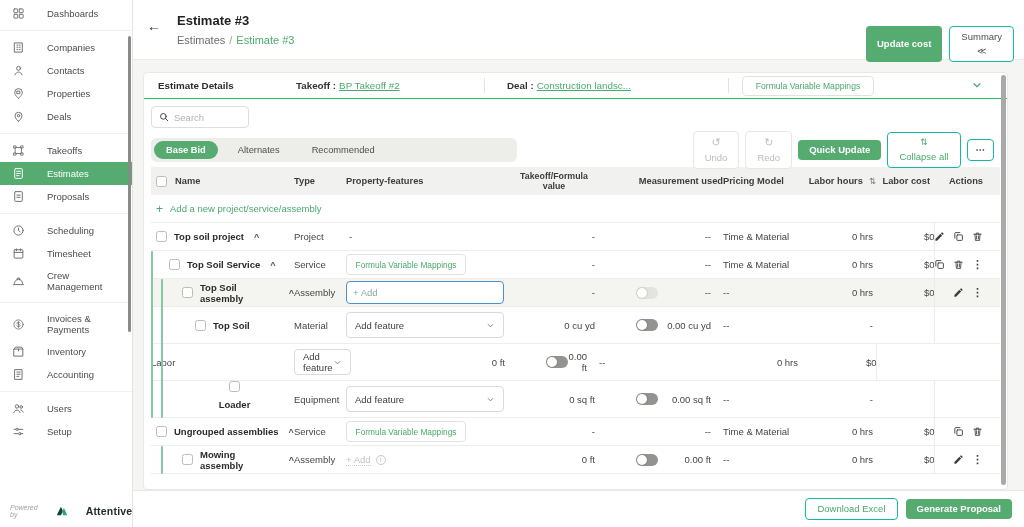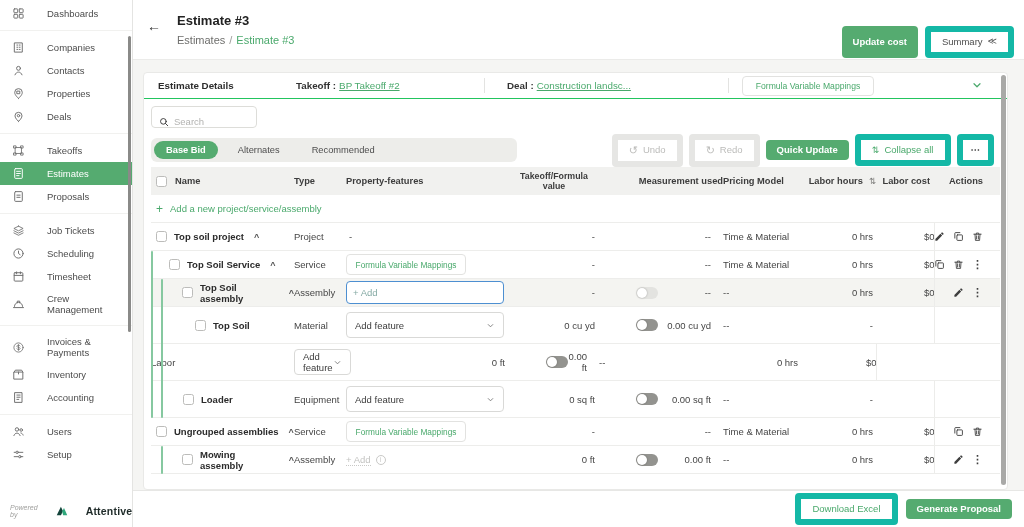--- a/index.html
+++ b/index.html
@@ -28,21 +28,21 @@
   .back { position:absolute; left:14px; top:18px; background:none; border:none; font-size:14px; color:#333; cursor:pointer; font-family:inherit; }
   .page-title { position:absolute; left:44px; top:13px; font-size:13px; font-weight:bold; color:#222; }
   .breadcrumb { position:absolute; left:44px; top:34px; font-size:11px; color:#6e6e6c; }
   .bc-root { cursor:pointer; }
   .bc-sep { margin:0 4px; color:#9b9b99; }
   .bc-cur { color:#4aa96c; }
   .topbar-actions { position:absolute; right:10px; top:26px; display:flex; gap:7px; }
 
   .btn { font-family:inherit; font-size:9.5px; padding:5px 11px; border-radius:4px; border:none; cursor:pointer; display:inline-flex; align-items:center; gap:5px; line-height:1; }
   .btn-green { background:#55ab70; color:#fff; font-weight:bold; }
-  .btn-outline { background:#fff; border:6px solid #14b8a6; color:#4e4e4e; }
+  .btn-outline { background:#fff; border:1px solid #14b8a6; color:#4e4e4e;flex-direction:column; }
   .btn-outline.disabled { color:#bcbcba; border-color:#e6e6e4; }
   .green-text { color:#4aa96c; }
   .chev-ll { font-size:9px; color:#555; }
   .gico { font-size:11px; }
   .cico { font-size:9px; }
   .more { padding:5px 8px; font-weight:bold; color:#3c3c3c; }
 
   
   .card { position:absolute; left:10px; top:72px; width:865px; height:418px; background:#fff; border:1px solid #e9e9e7; border-radius:4px; overflow:hidden; }
 
@@ -54,21 +54,21 @@
   .db-label { font-weight:bold; color:#333; }
   .db-link { color:#4aa96c; text-decoration:underline; cursor:pointer; margin-left:3px; }
   .db-div { position:absolute; top:5px; width:1px; height:15px; background:#e3e3e1; }
   .d1 { left:340px; } .d2 { left:584px; }
   .fvm-btn { background:#fff; border:1px solid #e2e2e0; border-radius:4px; color:#4aa96c; font-family:inherit; cursor:pointer; }
   .db-fvm { position:absolute; left:598px; top:3px; width:132px; height:20px; font-size:8.6px; }
   .db-chevron { position:absolute; right:24px; top:6px; width:12px; height:12px; color:#4aa96c; cursor:pointer; }
   .db-chevron svg { width:12px; height:12px; }
 
   .search-row { height:34px; padding:7px 0 0 7px; }
-  .search-box { width:106px; height:22px; border:1px solid #ddddd9; border-radius:4px; background:#fff; display:flex; align-items:flex-end; gap:5px; padding:0 7px; }
+  .search-box { width:98px; height:22px; border:1px solid #ddddd9; border-radius:4px; background:#fff; display:flex; align-items:center; gap:5px; padding:0 7px; }
   .search-ico { width:10px; height:10px; color:#333; display:flex; }
   .search-ico svg { width:10px; height:10px; }
   .search-box input { border:none; outline:none; width:80px; font-family:inherit; font-size:9.5px; color:#333; background:transparent; }
   .search-box input::placeholder { color:#b3b3b1; }
 
   .tabs-row { height:34px; display:flex; align-items:center; justify-content:space-between; padding:0 13px 0 7px; }
   .tabs { background:#ededea; border-radius:6px; padding:3px; display:flex; gap:8px; width:366px; }
   .tab { padding:4px 12px; border-radius:11px; color:#4e4e4e; font-size:9.3px; cursor:pointer; white-space:nowrap; }
   .tab.active { background:#55ab70; color:#fff; font-weight:bold; }
   .tr-actions { display:flex; gap:6px; align-items:center; }
@@ -214,30 +214,20 @@
                 <rect x="5" y="3" width="14" height="18" rx="1.5"></rect>
                 <path d="M9 9.5h6M9 13.5h6"></path>
               </svg>
             </span>
             <span class="slabel">Proposals</span>
           </div>
         </div>
         <div class="side-group">
           <div class="side-item">
             <span class="sicon">
-              <svg viewBox="0 0 24 24" fill="none" stroke="currentColor" stroke-width="1.6" stroke-linecap="round" stroke-linejoin="round">
-                <path d="M12 4l8.5 4.3L12 12.6 3.5 8.3 12 4z"></path>
-                <path d="M3.5 12.5L12 16.8l8.5-4.3"></path>
-                <path d="M3.5 16.5L12 20.8l8.5-4.3"></path>
-              </svg>
-            </span>
-            <span class="slabel">Job Tickets</span>
-          </div>
-          <div class="side-item">
-            <span class="sicon">
               <svg viewBox="0 0 24 24" fill="none" stroke="currentColor" stroke-width="1.8" stroke-linecap="round" stroke-linejoin="round">
                 <circle cx="12" cy="12" r="8.5"></circle>
                 <path d="M12 7.5V12l3 2.2"></path>
               </svg>
             </span>
             <span class="slabel">Scheduling</span>
           </div>
           <div class="side-item">
             <span class="sicon">
               <svg viewBox="0 0 24 24" fill="none" stroke="currentColor" stroke-width="1.8" stroke-linecap="round" stroke-linejoin="round">
@@ -616,21 +606,21 @@
             <div class="cell">--</div>
             <div class="cell">
               <span class="h-val">0 hrs</span>
             </div>
             <div class="cell cell-cost">
               <span class="cost-clip">$0</span>
             </div>
             <div class="cell cell-actions"></div>
           </div>
           <div class="trow grid tall">
-            <div class="cell cell-name" style="padding-left: 32px;">
+            <div class="cell cell-name" style="padding-left: 24px; flex-direction: column;">
               <span class="checkbox"></span>
               <span>Loader</span>
             </div>
             <div class="cell cell-type">Equipment</div>
             <div class="cell cell-feat">
               <div class="dropdown">
                 <span>Add feature</span>
                 <span class="dchev">
                   <svg viewBox="0 0 24 24" fill="none" stroke="currentColor" stroke-width="2.4" stroke-linecap="round" stroke-linejoin="round">
                     <path d="M6 9.5l6 6 6-6"></path>

